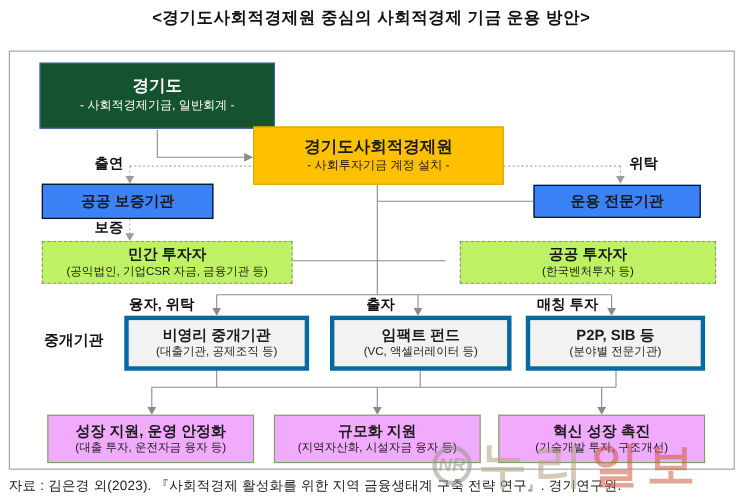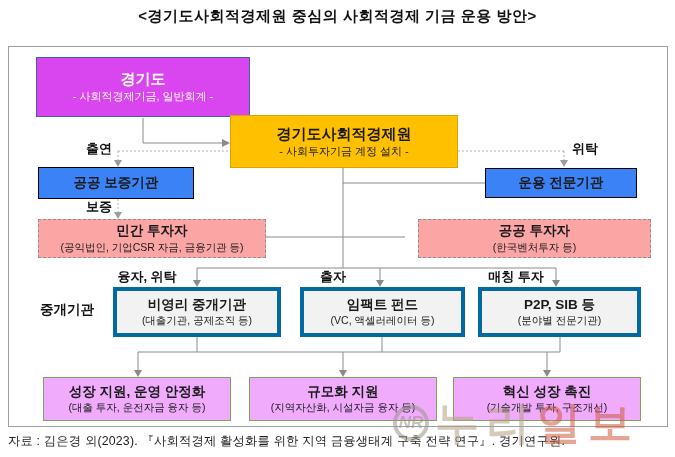--- a/index.html
+++ b/index.html
@@ -17,28 +17,28 @@
     left:8px;top:46px;width:658px;height:379px;
     border:1px solid #9aa0a6;background:#fff;
   }
   #connectors{left:0;top:0;pointer-events:none;}
   .box{
     display:flex;flex-direction:column;justify-content:center;align-items:center;
     text-align:center;box-sizing:border-box;line-height:1.25;
   }
   .box .t{font-weight:bold;font-size:13.5px;}
   .box .s{font-size:10.5px;margin-top:1px;}
-  .blue{background:#d946ef;border:1px solid #3a63ab;color:#ffffff;}
+  .blue{background:#14532d;border:1px solid #3a63ab;color:#ffffff;}
   .blue .t{font-size:15px;}
   .blue .s{font-size:11px;}
   .yellow{background:#FFC000;border:1px solid #d9a400;color:#1a1a1a;}
   .yellow .t{font-size:15px;}
   .yellow .s{font-size:11px;}
   .lightblue{background:#3b82f6;border:1px solid #000000;color:#1a1a1a;}
-  .dashedbox{background:#fca5a5;border:1px dashed #8f8f8f;color:#1a1a1a;}
+  .dashedbox{background:#bef264;border:1px dashed #8f8f8f;color:#1a1a1a;}
   .graybox{background:#F2F2F2;border:4px solid #0369a1;color:#1a1a1a;}
   .greenbox{background:#f0abfc;border:1px solid #7CA35C;color:#1a1a1a;}
   .rel-label{
     font-size:13px;font-weight:bold;color:#111;line-height:1;
   }
   #caption{
     left:8px;top:433px;width:660px;font-size:12.3px;color:#222;
     letter-spacing:0.2px;white-space:nowrap;
   }
   #watermark{
@@ -113,21 +113,21 @@
 
 <div class="abs box yellow" style="left:230px;top:115px;width:228px;height:53px;">
   <div class="t">경기도사회적경제원</div>
   <div class="s">- 사회투자기금 계정 설치 -</div>
 </div>
 
 <div class="abs rel-label" style="left:72px;top:142px;width:40px;text-align:right;">출연</div>
 <div class="abs rel-label" style="left:572px;top:142px;">위탁</div>
 <div class="abs rel-label" style="left:72px;top:200px;width:40px;text-align:right;">보증</div>
 <div class="abs rel-label" style="left:103px;top:270px;width:88px;text-align:center;">융자, 위탁</div>
-<div class="abs rel-label" style="left:320px;top:270px;width:52px;text-align:left;">출자</div>
+<div class="abs rel-label" style="left:320px;top:270px;width:52px;text-align:center;">출자</div>
 <div class="abs rel-label" style="left:481px;top:270px;width:70px;text-align:center;">매칭 투자</div>
 <div class="abs rel-label" style="left:40px;top:303px;width:68px;font-size:13.5px;">중개기관</div>
 
 <div class="abs box lightblue" style="left:38px;top:167px;width:156px;height:32px;">
   <div class="t">공공 보증기관</div>
 </div>
 <div class="abs box lightblue" style="left:485px;top:168px;width:152px;height:30px;">
   <div class="t">운용 전문기관</div>
 </div>
 

